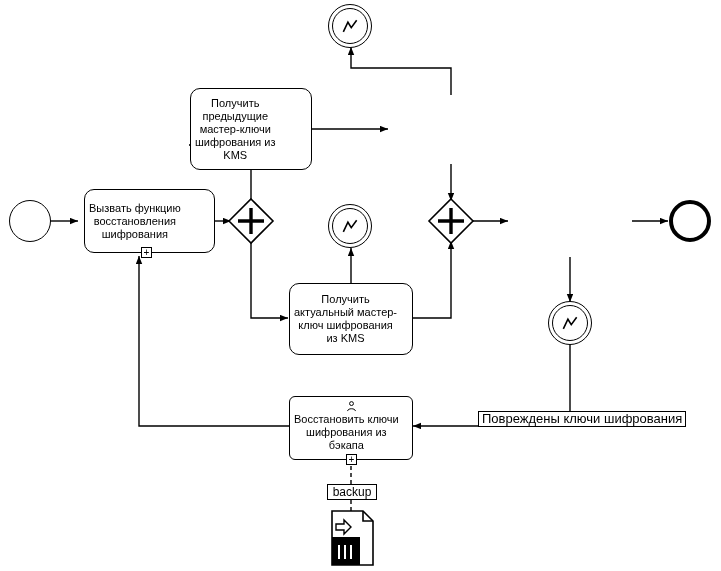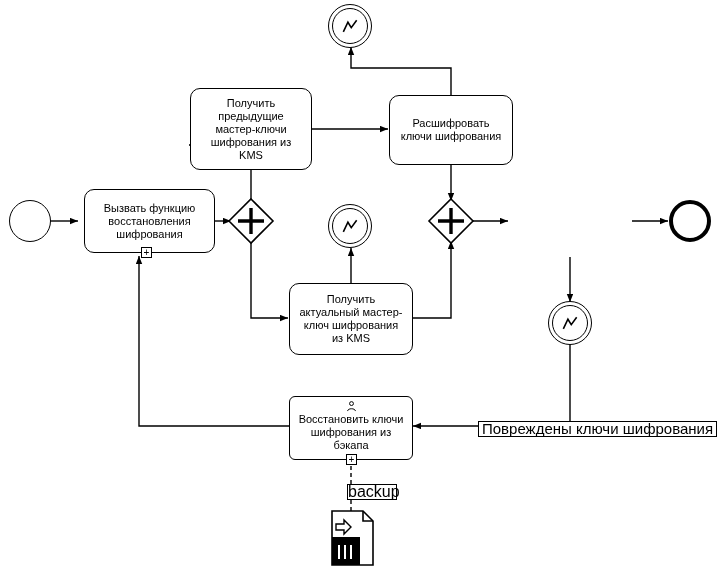--- a/index.html
+++ b/index.html
@@ -25,21 +25,20 @@
     height: 571px;
   }
   .node {
     position: absolute;
     box-sizing: border-box;
     border: 1.4px solid #000000;
     background: #ffffff;
     border-radius: 10px;
     display: flex;
     align-items: center;
-    justify-content: center;
     text-align: center;
     font-size: 11px;
     line-height: 13px;
     color: #000000;
     padding: 2px 4px;
   }
   .task-label {
     display: block;
     white-space: pre-line;
   }
@@ -71,36 +70,34 @@
     border: 1.4px solid #000000;
     border-radius: 50%;
   }
   .gw {
     position: absolute;
   }
   .edge-label {
     position: absolute;
     background: #ffffff;
     border: 1px solid #000000;
-    font-size: 15px;
+    font-size: 13px;
     line-height: 12px;
     color: #000000;
     padding: 1px 3px;
     white-space: nowrap;
-    margin-top: 10px;
   }
   .plain-label {
     position: absolute;
     background: #ffffff;
-    font-size: 16px;
+    font-size: 12px;
     line-height: 12px;
     color: #000000;
     white-space: nowrap;
     text-align: center;
-    margin-left: 20px;
   }
   .marker-plus {
     position: absolute;
     width: 11px;
     height: 11px;
     box-sizing: border-box;
     border: 1px solid #000000;
     background: #ffffff;
     display: flex;
     align-items: center;
@@ -180,24 +177,20 @@
   </div>
 
   <div class="node" style="left:190px; top:88px; width:122px; height:82px;">
     <span class="task-label">Получить
 предыдущие
 мастер-ключи
 шифрования из
 KMS</span>
   </div>
 
-  <div class="node" style="left:389px; top:95px; width:124px; height:70px;">
-    <span class="task-label">Расшифровать
-ключи шифрования</span>
-  </div>
 
   <div class="node" style="left:289px; top:283px; width:124px; height:72px;">
     <span class="task-label">Получить
 актуальный мастер-
 ключ шифрования
 из KMS</span>
   </div>
 
 
   <div class="node" style="left:289px; top:396px; width:124px; height:64px;border-radius:6px;">

